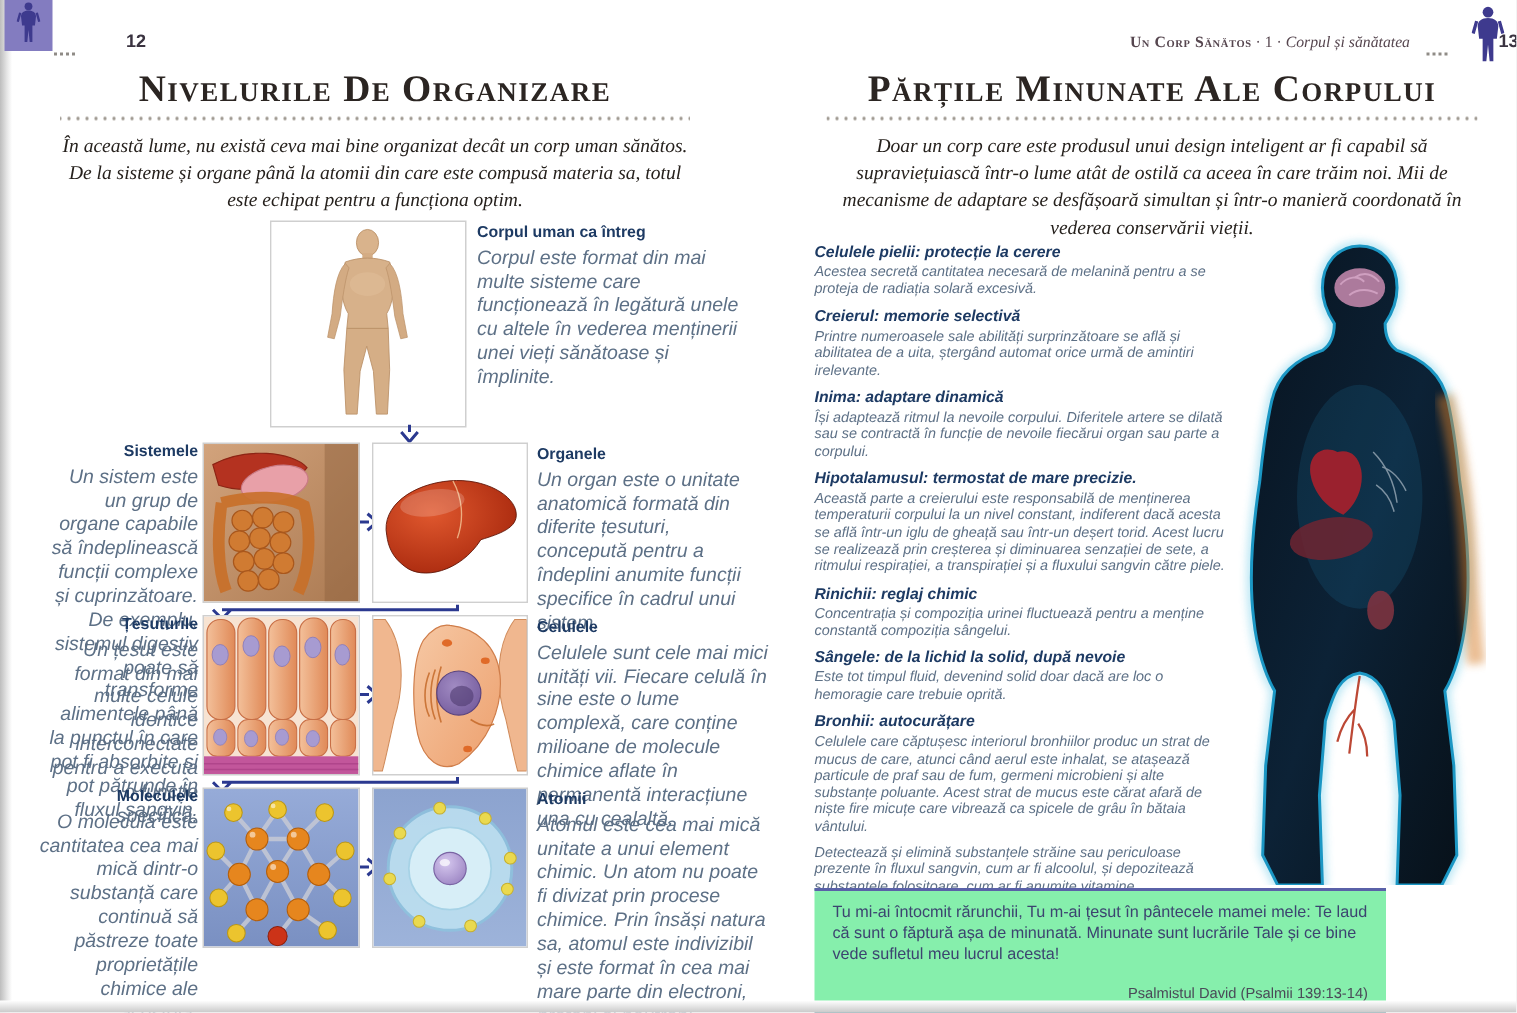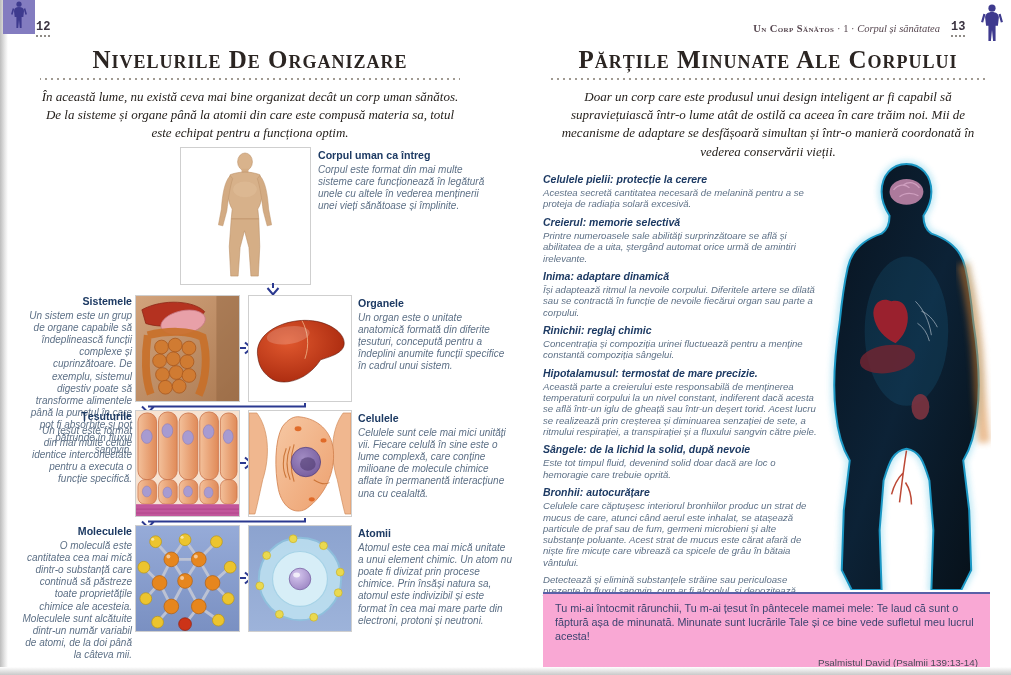--- a/index.html
+++ b/index.html
@@ -4,48 +4,48 @@
 <style>
   html,body{margin:0;padding:0;background:#e9e9e9;}
   .sheet{position:relative;width:1011px;height:675px;background:#ffffff;overflow:hidden;
          font-family:"Liberation Sans",sans-serif;}
   .abs{position:absolute;}
   
   .edge-left{left:0;top:0;width:8px;height:675px;background:linear-gradient(90deg,#bdbdbd,#e7e7e7 60%,#ffffff);}
   .edge-bottom{left:0;top:667px;width:1011px;height:8px;background:linear-gradient(180deg,#ffffff,#c9c9c9);}
   
   .corner-square{left:3px;top:0;width:32px;height:34px;background:#837cc0;display:flex;align-items:center;justify-content:center;}
-  .pagenum{font-family:Liberation Mono, monospace;font-weight:bold;font-size:12px;color:#3a3340;}
+  .pagenum{font-family:Liberation Sans, sans-serif;font-weight:bold;font-size:12px;color:#3a3340;padding-left:48px;}
   .pagenum-dots{width:14px;border-bottom:2px dotted #8f8b86;margin-top:1px;}
   
   .runhead{top:23px;right:71px;font-family:"Liberation Serif",serif;font-size:10.5px;color:#56464f;text-align:right;}
   .runhead .series{font-variant:small-caps;font-weight:bold;letter-spacing:.4px;}
   .runhead .chapter{font-style:italic;}
   
   .title-block{text-align:center;}
   .big-title{font-family:"Liberation Serif",serif;font-variant:small-caps;font-weight:bold;
              font-size:25px;letter-spacing:1px;color:#2b2522;line-height:1.1;}
   .dotted-rule{height:4px;margin:3px auto 0 auto;
       background-image:radial-gradient(circle,#a09a92 1px,transparent 1.3px);
       background-size:6px 4px;background-position:center;}
   .intro{font-family:"Liberation Serif",serif;font-style:italic;font-size:13px;line-height:1.42;
          color:#26211d;margin-top:7px;}
   
   .lbl-h{font-size:10.6px;font-weight:bold;color:#1d3a63;line-height:1.2;margin-bottom:2px;}
-  .lbl-t{font-size:10px;font-style:italic;color:#5d7086;line-height:1.22;}
+  .lbl-t{font-size:13px;font-style:italic;color:#5d7086;line-height:1.22;}
   .t-right{text-align:right;}
   .imgbox{border:1px solid #cfcfcf;background:#fff;box-sizing:border-box;}
   .imgbox svg{display:block;width:100%;height:100%;}
   
   .sections{width:274px;}
   .section{margin-bottom:3px;}
   .sec-h{font-size:10.5px;font-weight:bold;font-style:italic;color:#1d3a63;line-height:1.25;margin:0 0 1px 0;}
   .sec-t{font-size:9.6px;font-style:italic;color:#5d7086;line-height:1.18;margin:0 0 6px 0;}
   
-  .quote-box{left:543px;top:592px;width:447px;box-sizing:border-box;background:#f9a8d4;
+  .quote-box{left:543px;top:592px;width:381px;box-sizing:border-box;background:#86efac;
              border-top:2px solid #5a61a8;border-bottom:4px solid #2b3277;padding:7px 12px 4px 12px;}
   .quote-text{font-size:10.8px;color:#3c4470;line-height:1.3;}
   .quote-attr{font-size:9.8px;color:#4a4a58;text-align:right;margin-top:14px;}
   .conn{stroke:#2b3990;stroke-width:2;fill:none;}
 </style>
 </head>
 <body>
 
 <div class="sheet">
 
@@ -336,40 +336,40 @@
         <circle cx="76" cy="20" r="4"></circle>
           <circle cx="93" cy="47" r="4"></circle>
       </g>
     </svg>
   </div>
   <div class="abs" style="left:358px;top:527px;width:155px;">
     <div class="lbl-h">Atomii</div>
     <div class="lbl-t">Atomul este cea mai mică unitate a unui element chimic. Un atom nu poate fi divizat prin procese chimice. Prin însăși natura sa, atomul este indivizibil și este format în cea mai mare parte din electroni, protoni și neutroni.</div>
   </div>
 
-  <div class="abs sections" style="left:543px;top:173px;">
+  <div class="abs sections" style="left:543px;top:162px;">
     <div class="section">
       <div class="sec-h">Celulele pielii: protecție la cerere</div>
       <div class="sec-t">Acestea secretă cantitatea necesară de melanină pentru a se proteja de radiația solară excesivă.</div>
     </div>
     <div class="section">
       <div class="sec-h">Creierul: memorie selectivă</div>
       <div class="sec-t">Printre numeroasele sale abilități surprinzătoare se află și abilitatea de a uita, ștergând automat orice urmă de amintiri irelevante.</div>
     </div>
     <div class="section">
       <div class="sec-h">Inima: adaptare dinamică</div>
       <div class="sec-t">Își adaptează ritmul la nevoile corpului. Diferitele artere se dilată sau se contractă în funcție de nevoile fiecărui organ sau parte a corpului.</div>
     </div>
     <div class="section">
+      <div class="sec-h">Hipotalamusul: termostat de mare precizie.</div>
+      <div class="sec-t">Această parte a creierului este responsabilă de menținerea temperaturii corpului la un nivel constant, indiferent dacă acesta se află într-un iglu de gheață sau într-un deșert torid. Acest lucru se realizează prin creșterea și diminuarea senzației de sete, a ritmului respirației, a transpirației și a fluxului sangvin către piele.</div>
+    </div>
+    <div class="section">
       <div class="sec-h">Rinichii: reglaj chimic</div>
       <div class="sec-t">Concentrația și compoziția urinei fluctuează pentru a menține constantă compoziția sângelui.</div>
-    </div>
-    <div class="section">
-      <div class="sec-h">Hipotalamusul: termostat de mare precizie.</div>
-      <div class="sec-t">Această parte a creierului este responsabilă de menținerea temperaturii corpului la un nivel constant, indiferent dacă acesta se află într-un iglu de gheață sau într-un deșert torid. Acest lucru se realizează prin creșterea și diminuarea senzației de sete, a ritmului respirației, a transpirației și a fluxului sangvin către piele.</div>
     </div>
     <div class="section">
       <div class="sec-h">Sângele: de la lichid la solid, după nevoie</div>
       <div class="sec-t">Este tot timpul fluid, devenind solid doar dacă are loc o hemoragie care trebuie oprită.</div>
     </div>
     <div class="section">
       <div class="sec-h">Bronhii: autocurățare</div>
       <div class="sec-t">Celulele care căptușesc interiorul bronhiilor produc un strat de mucus de care, atunci când aerul este inhalat, se atașează particule de praf sau de fum, germeni microbieni și alte substanțe poluante. Acest strat de mucus este cărat afară de niște fire micuțe care vibrează ca spicele de grâu în bătaia vântului.</div>
     </div>
     <div class="section">

